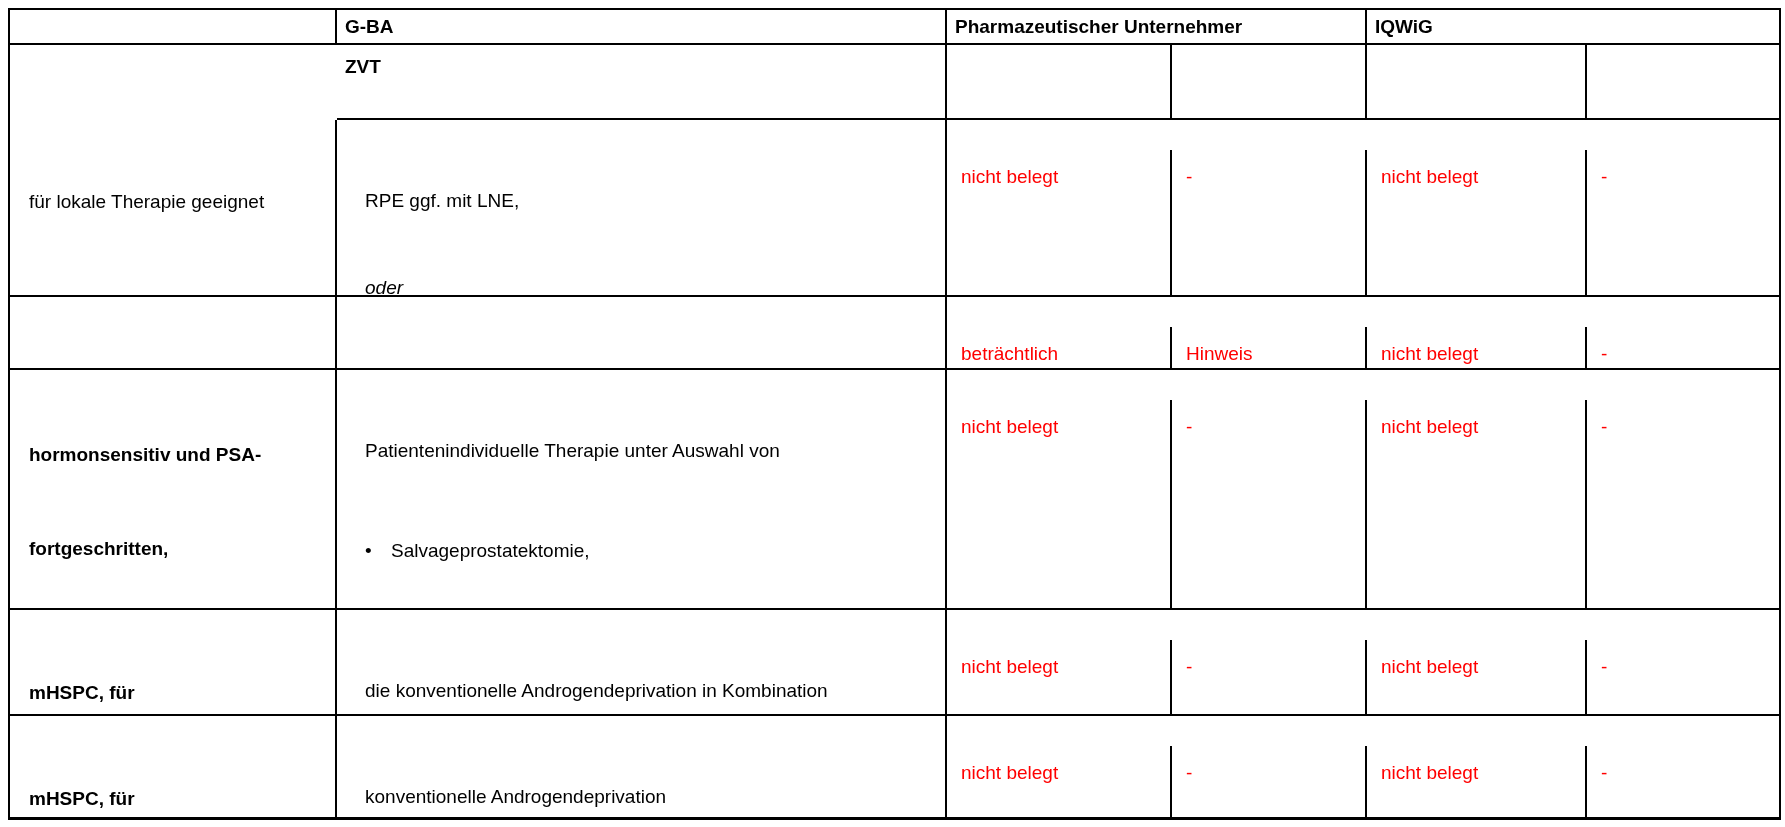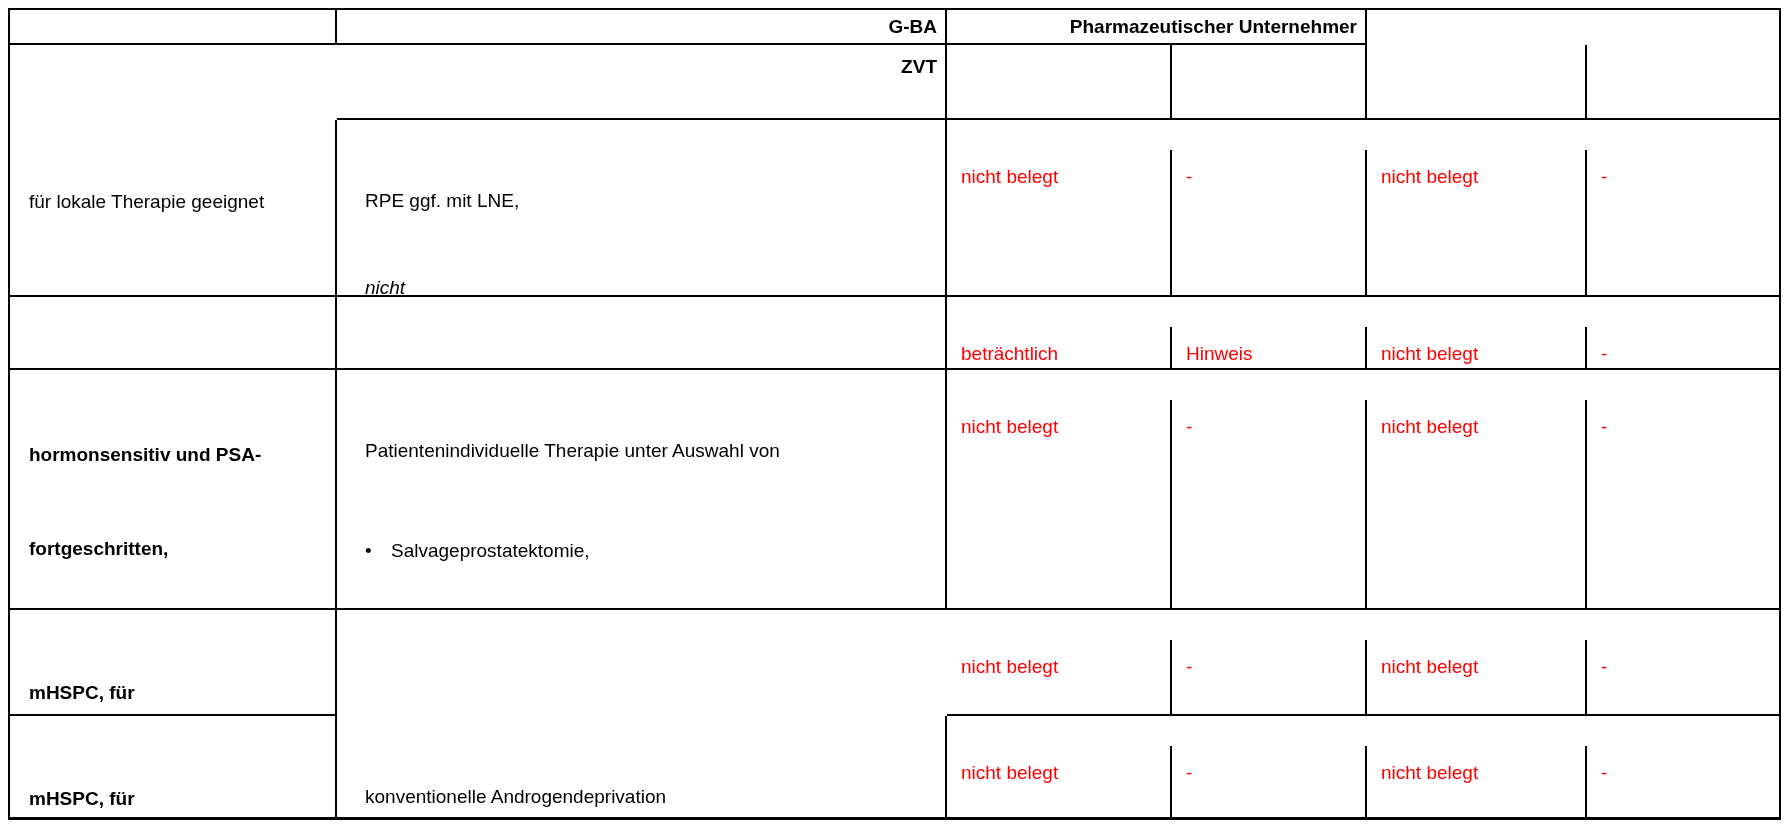--- a/index.html
+++ b/index.html
@@ -26,21 +26,21 @@
     border-right: 2px solid #000;
     border-bottom: 2px solid #000;
     padding: 8px 28px;
     font-size: 19px;
     line-height: 29px;
     overflow: hidden;
     white-space: pre-wrap;
   }
   .lc { border-right: none; }
   .lr { border-bottom: none; }
-  .hc { font-weight: bold; text-align: right; padding: 1px 8px; line-height: 32px; }
+  .hc { font-weight: bold; text-align: left; padding: 1px 8px; line-height: 32px; }
   .h2 { padding-top: 6px; }
   .subcell { padding: 9px 19px; }
   .boldcell { font-weight: bold; }
   .lh36 > div { line-height: 36px; }
   .lh31 > div { line-height: 31px; }
   .vcell { color: var(--value-red, #FF0000); padding: 12px 14px; margin-top: 30px; }
   .italic { font-style: italic; }
   .bold { font-weight: bold; }
   .just { text-align: justify; text-align-last: justify; }
   .intro { margin-bottom: 13px; }
@@ -49,20 +49,21 @@
   .dot { flex: 0 0 26px; width: 26px; }
 </style>
 </head>
 <body>
 
 <div class="table">
 
   <div class="c hc" style="grid-area:1/1/2/2"></div>
   <div class="c hc" style="grid-area:1/2/2/3">G-BA</div>
   <div class="c hc" style="grid-area:1/3/2/5">Pharmazeutischer Unternehmer</div>
+  <div class="c hc lc" style="grid-area:1/5/2/7">IQWiG</div>
 
   <div class="c hc h2" style="grid-area:2/2/3/3">ZVT</div>
   <div class="c hc h2" style="grid-area:2/3/3/4">
     <div>Zusatz-</div>
     
   </div>
   <div class="c hc h2" style="grid-area:2/4/3/5">
     <div>Ergebnis-</div>
     
   </div>
@@ -73,21 +74,21 @@
   <div class="c hc h2 lc" style="grid-area:2/6/3/7">
     <div>Ergebnis-</div>
     
   </div>
 
   <div class="c subcell" style="grid-area:3/1/4/2">
     <div>für lokale Therapie geeignet</div>
   </div>
   <div class="c" style="grid-area:3/2/4/3">
     <div>RPE ggf. mit LNE,</div>
-    <div class="italic">nicht</div>
+    <div class="italic">oder</div>
     
     
     
   </div>
   <div class="c vcell" style="grid-area:3/3/4/4">nicht belegt</div>
   <div class="c vcell" style="grid-area:3/4/4/5">-</div>
   <div class="c vcell" style="grid-area:3/5/4/6">nicht belegt</div>
   <div class="c vcell lc" style="grid-area:3/6/4/7">-</div>
 
   <div class="c subcell" style="grid-area:4/1/5/2">
@@ -122,20 +123,24 @@
   <div class="c vcell" style="grid-area:5/3/6/4">nicht belegt</div>
   <div class="c vcell" style="grid-area:5/4/6/5">-</div>
   <div class="c vcell" style="grid-area:5/5/6/6">nicht belegt</div>
   <div class="c vcell lc" style="grid-area:5/6/6/7">-</div>
 
   <div class="c subcell boldcell lh31" style="grid-area:6/1/7/2">
     <div>mHSPC, für</div>
     
     
   </div>
+  <div class="c" style="grid-area:6/2/7/3">
+    <div>die konventionelle Androgendeprivation in Kombination</div>
+    
+  </div>
   <div class="c vcell" style="grid-area:6/3/7/4">nicht belegt</div>
   <div class="c vcell" style="grid-area:6/4/7/5">-</div>
   <div class="c vcell" style="grid-area:6/5/7/6">nicht belegt</div>
   <div class="c vcell lc" style="grid-area:6/6/7/7">-</div>
 
   <div class="c subcell boldcell lh31 lr" style="grid-area:7/1/8/2">
     <div>mHSPC, für</div>
     
     
   </div>

